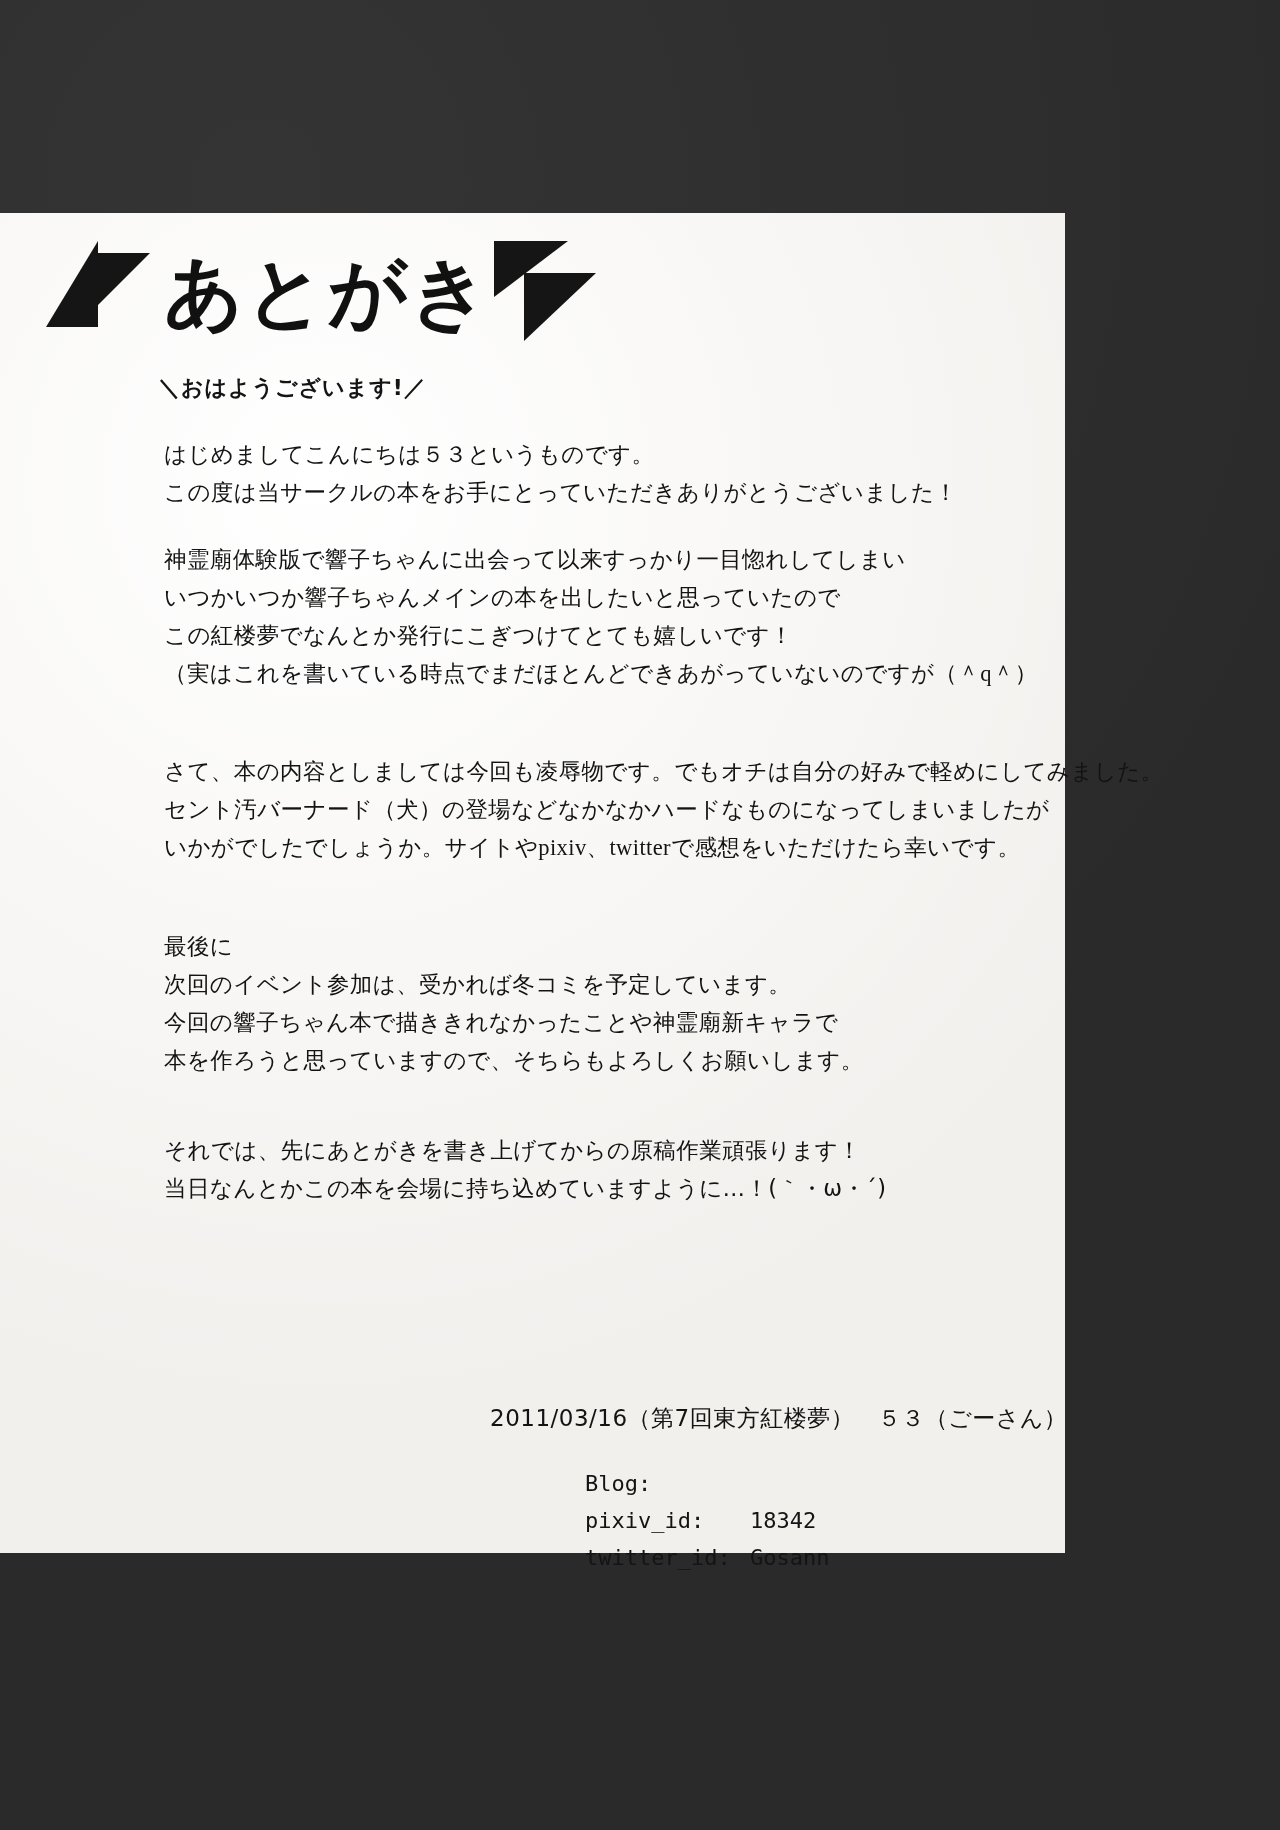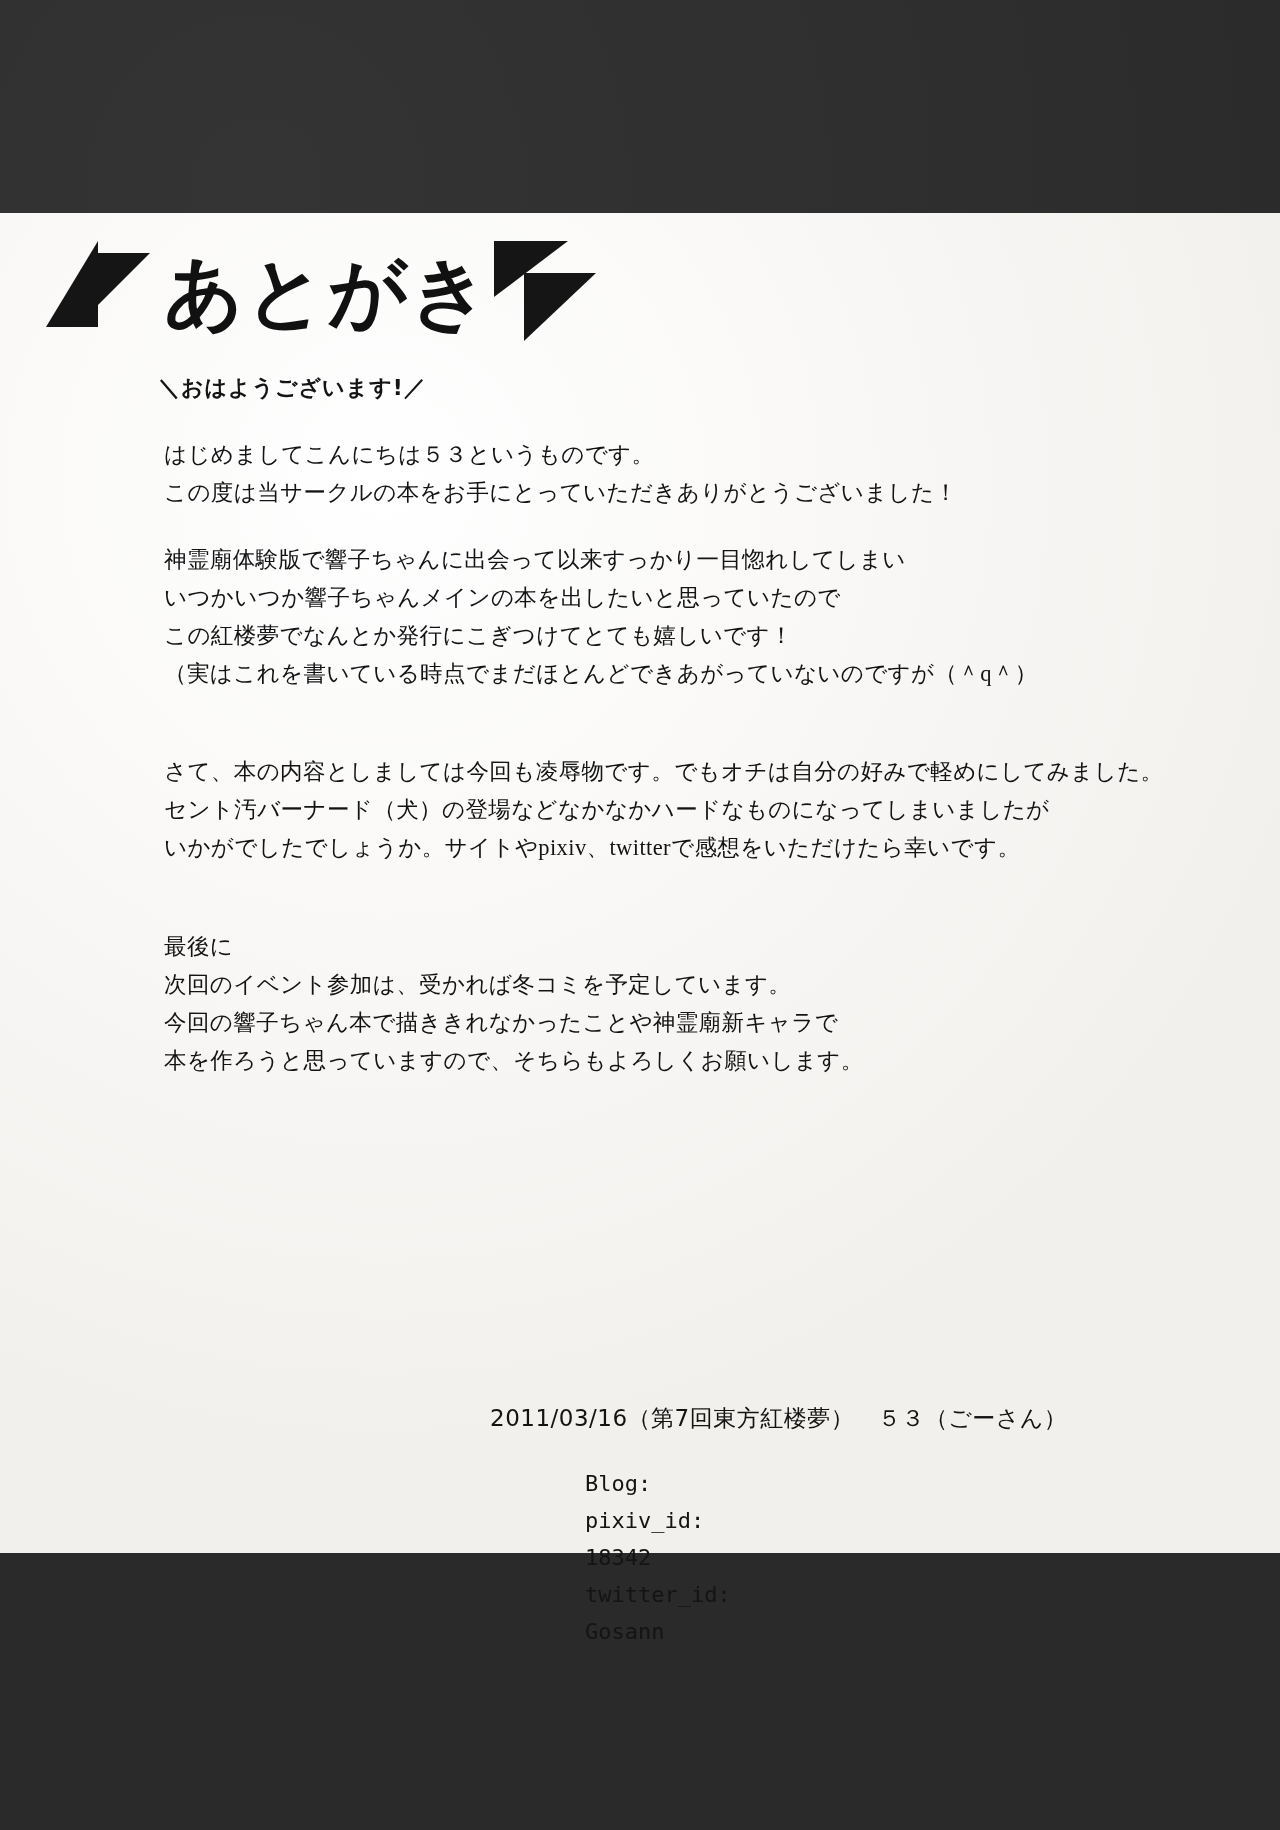--- a/index.html
+++ b/index.html
@@ -19,21 +19,21 @@
     position: absolute;
     inset: 0;
     background:
       radial-gradient(circle at 20% 10%, #343434 0%, #2a2a2a 60%),
       #2e2e2e;
   }
   .paper {
     position: absolute;
     left: 0;
     top: 213px;
-    width: 1280px;
+    width: 1065px;
     height: 1340px;
     background: #f3f1ef;
     background-image:
       radial-gradient(circle at 30% 20%, #ffffff 0%, #f2f0ed 70%);
   }
   .paper-inner {
     position: absolute;
     inset: 0;
     padding: 0;
   }
@@ -136,21 +136,20 @@
     position: absolute;
     left: 585px;
     top: 1252px;
     font-family: "DejaVu Sans Mono", monospace;
     font-size: 22px;
     line-height: 37px;
     color: #141414;
   }
   .contact-row {
     display: flex;
-    flex-direction: column;
   }
   .contact-key {
     width: 165px;
     flex: none;
   }
   .contact-val {
     white-space: nowrap;
   }
 </style>
 </head>
@@ -180,20 +179,22 @@
 いつかいつか響子ちゃんメインの本を出したいと思っていたので
 この紅楼夢でなんとか発行にこぎつけてとても嬉しいです！
 （実はこれを書いている時点でまだほとんどできあがっていないのですが（＾q＾）</p>
       <p class="para gap-huge">さて、本の内容としましては今回も凌辱物です。でもオチは自分の好みで軽めにしてみました。
 セント汚バーナード（犬）の登場などなかなかハードなものになってしまいましたが
 いかがでしたでしょうか。サイトやpixiv、twitterで感想をいただけたら幸いです。</p>
       <p class="para gap-big">最後に
 次回のイベント参加は、受かれば冬コミを予定しています。
 今回の響子ちゃん本で描ききれなかったことや神霊廟新キャラで
 本を作ろうと思っていますので、そちらもよろしくお願いします。</p>
+      <p class="para">それでは、先にあとがきを書き上げてからの原稿作業頑張ります！
+当日なんとかこの本を会場に持ち込めていますように…！(｀・ω・´)</p>
     </div>
 
     <div class="signature">2011/03/16（第7回東方紅楼夢）　５３（ごーさん）</div>
 
     <div class="contacts">
       <div class="contact-row">
         <span class="contact-key">Blog:</span>
       </div>
       <div class="contact-row">
         <span class="contact-key">pixiv_id:</span>

